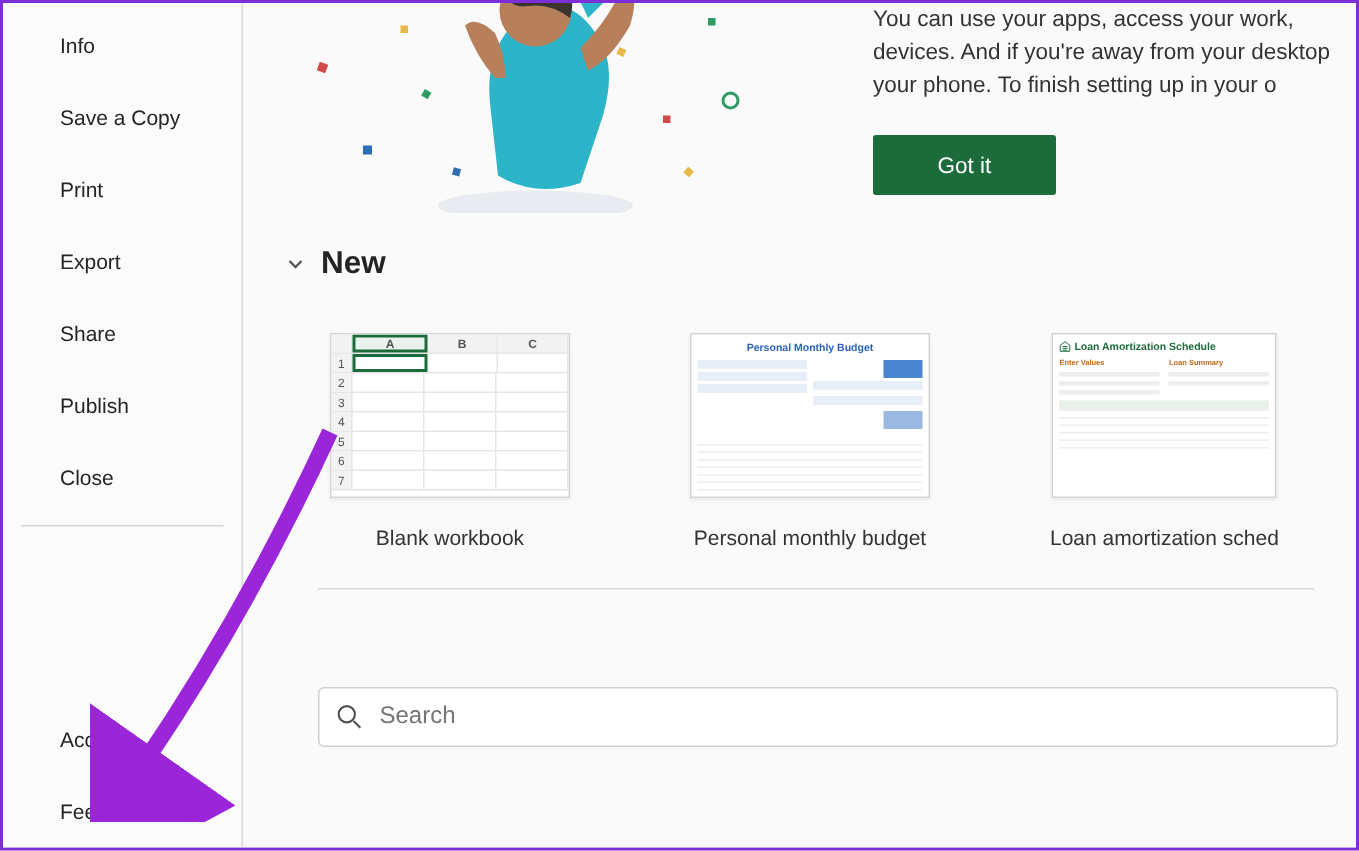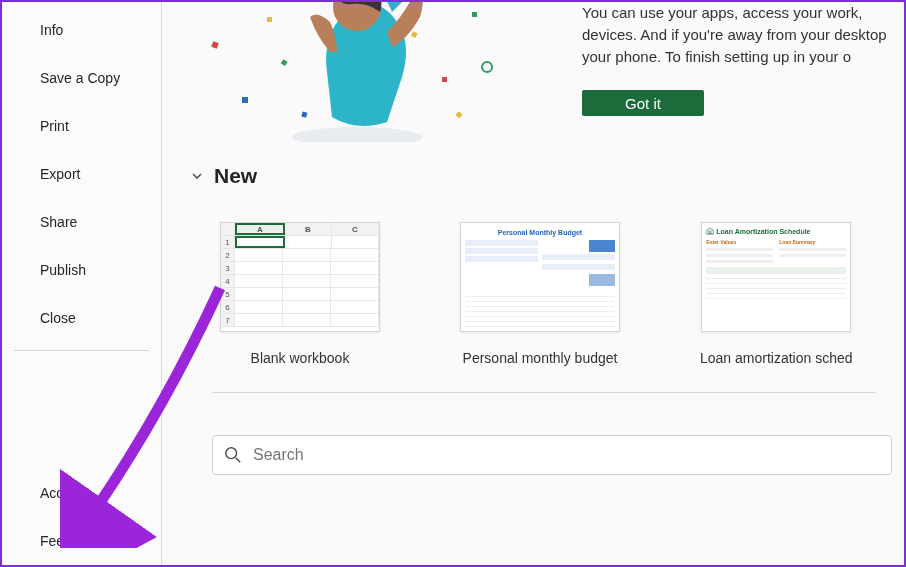--- a/index.html
+++ b/index.html
@@ -65,21 +65,21 @@
       right: 0;
       font-size: 15px;
       color: #333;
       line-height: 1.45;
     }
     .got-it-btn {
       position: absolute;
       left: 420px;
       top: 88px;
       width: 122px;
-      height: 26px;
+      height: 40px;
       background: #1c6b3b;
       color: #fff;
       border: none;
       font-size: 15px;
       border-radius: 2px;
       cursor: pointer;
     }
     .section {
       margin-top: 22px;
       padding: 0 20px 0 28px;
@@ -130,21 +130,21 @@
       font-size: 14px;
       color: #333;
       text-align: right;
     }
     .divider-h {
       height: 1px;
       background: #d8d8d8;
       margin: 26px 28px 0 50px;
     }
     .search-row {
-      margin-top: 42px;
+      margin-top: 65px;
       padding: 0 20px 0 50px;
     }
     .search-box {
       display: flex;
       align-items: center;
       width: 680px;
       height: 40px;
       background: #fff;
       border: 1px solid #cfcfcf;
       border-radius: 4px;

